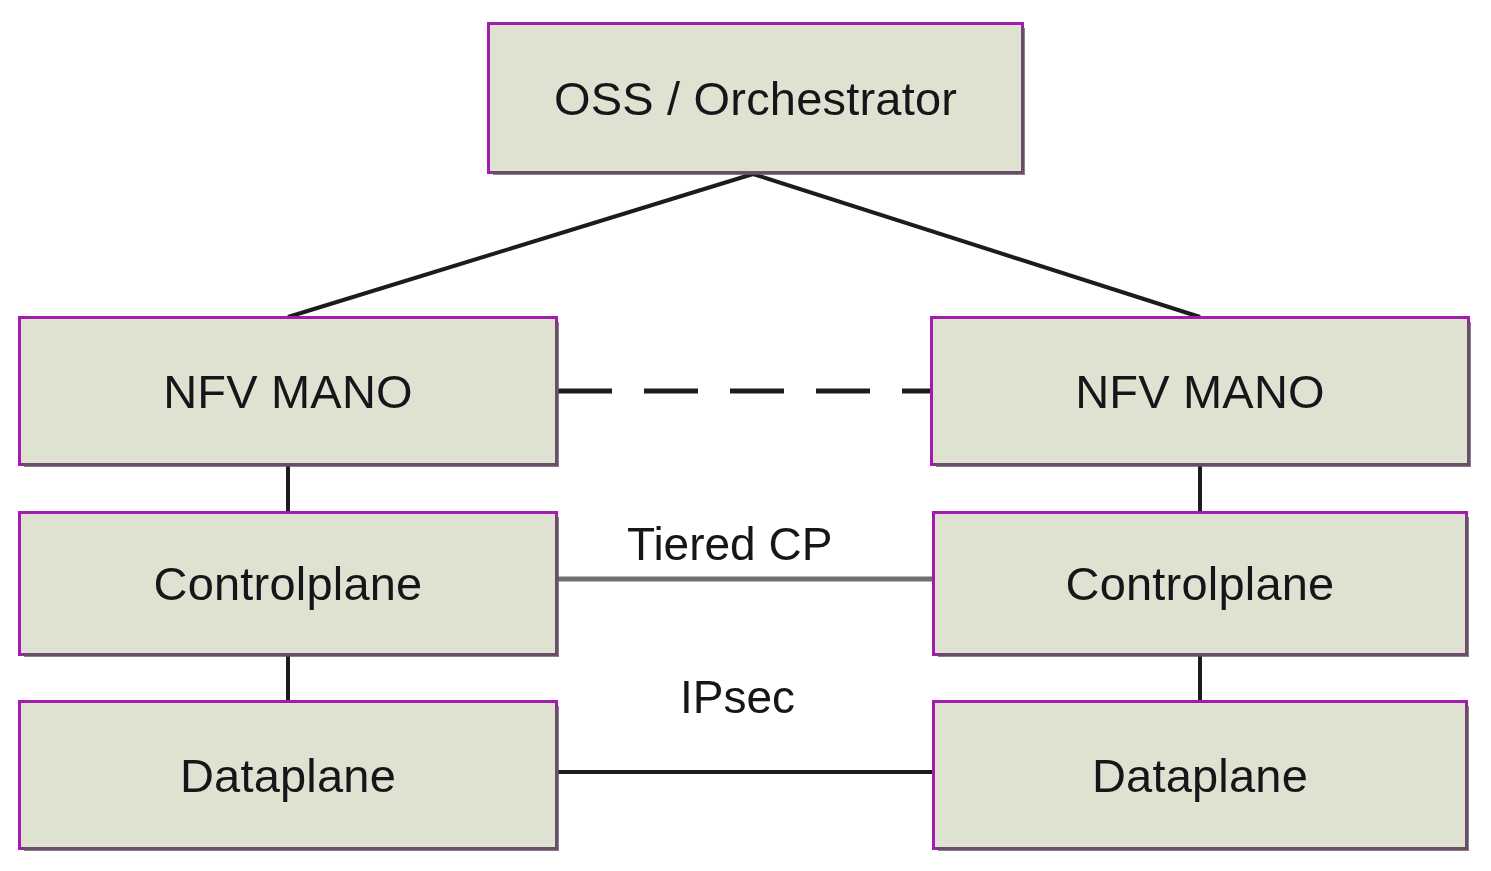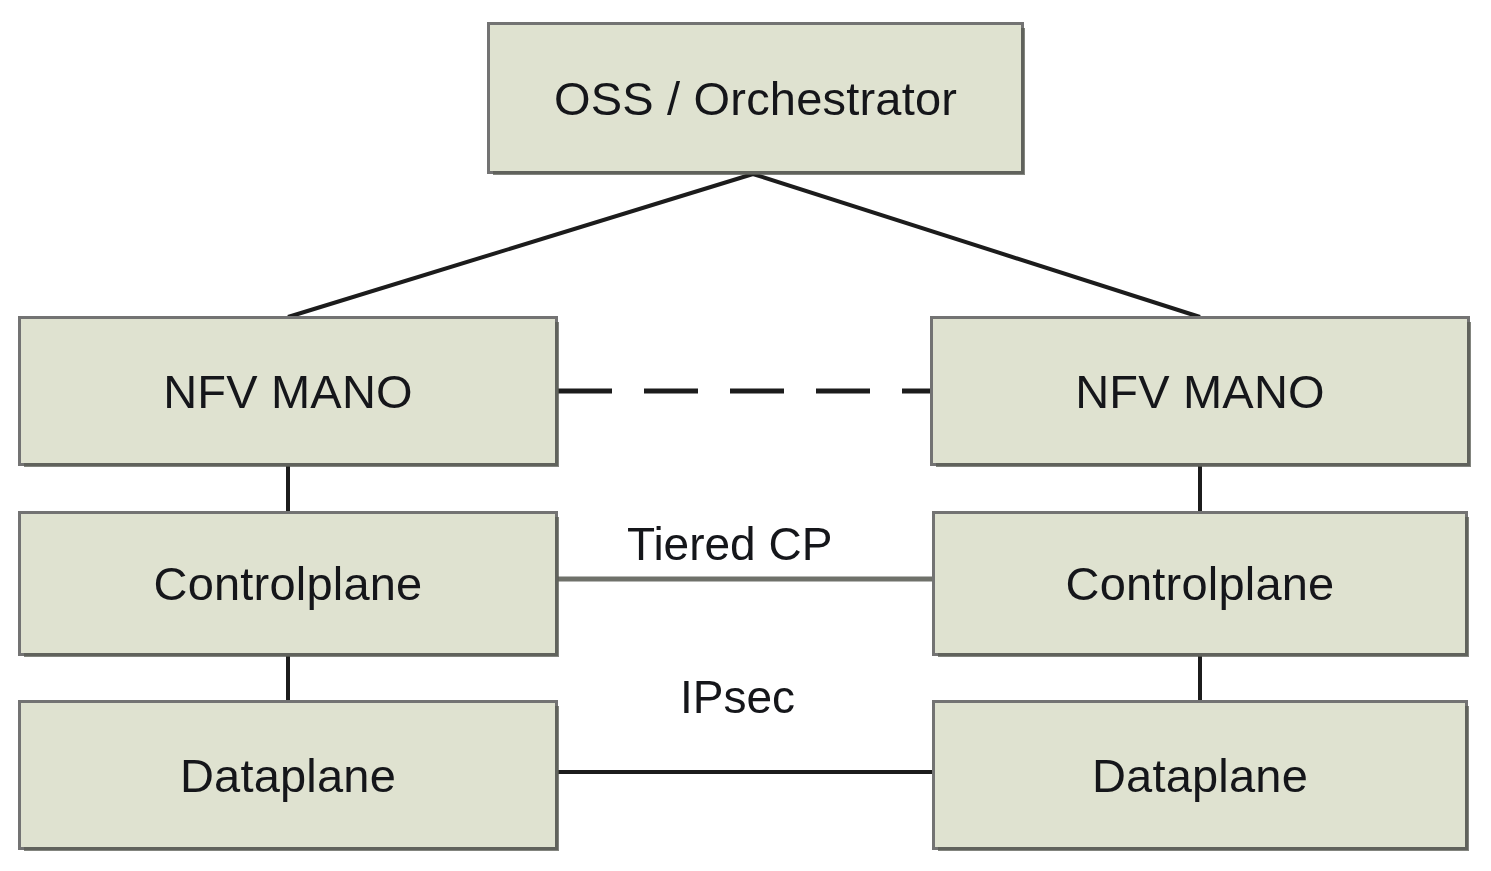--- a/index.html
+++ b/index.html
@@ -14,21 +14,21 @@
     position: relative;
     width: 1491px;
     height: 871px;
     background: #ffffff;
     overflow: hidden;
   }
   .node {
     position: absolute;
     box-sizing: border-box;
     background: #dfe2d0;
-    border: 3px solid #737373;
+    border: 3px solid #a21caf;
     display: flex;
     align-items: center;
     justify-content: center;
     color: #15161a;
     font-size: 47px;
     font-weight: 400;
     letter-spacing: 0.2px;
     line-height: 1;
     white-space: nowrap;
     z-index: 3;

